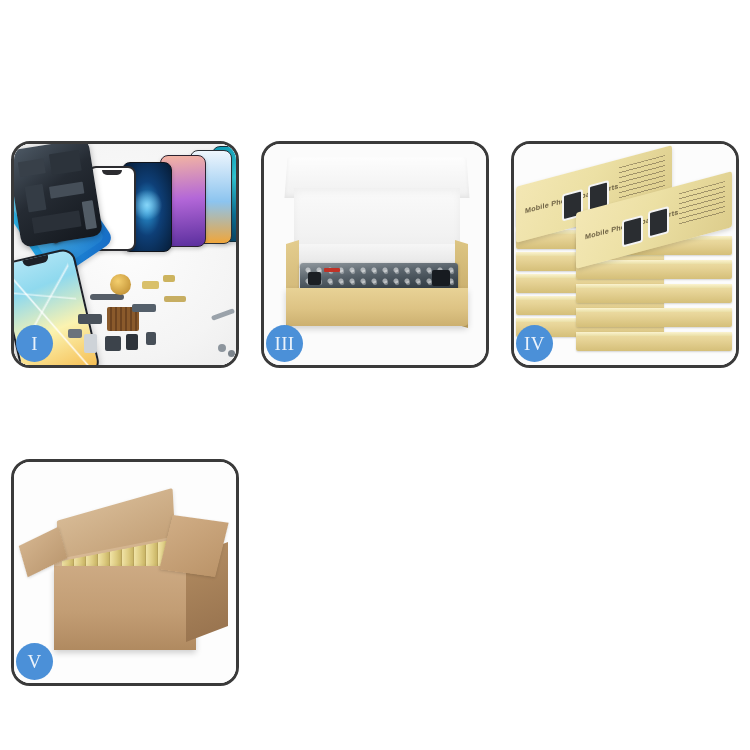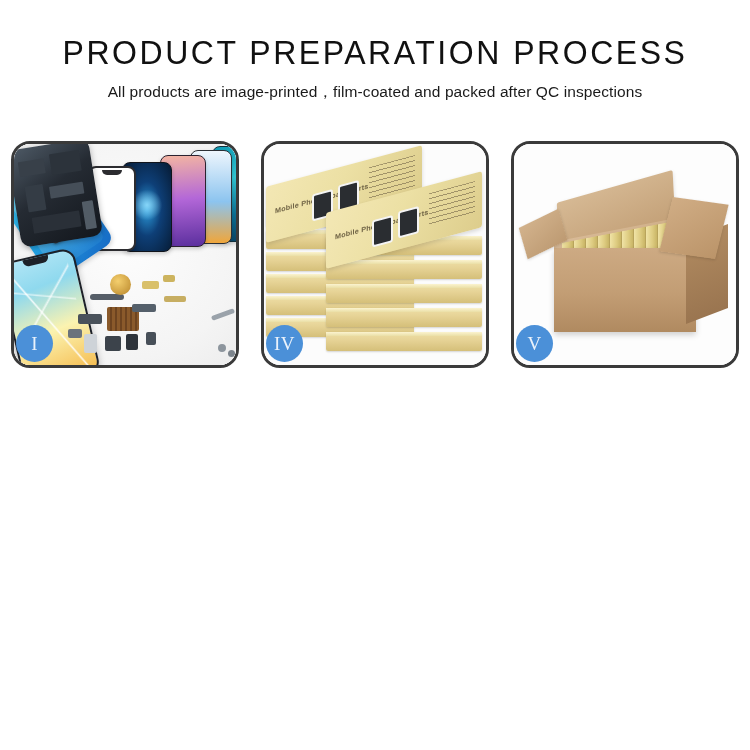--- a/index.html
+++ b/index.html
@@ -257,24 +257,20 @@
   .c6-tab1{position:absolute;left:46px;top:100px;width:20px;height:16px;
     background:rgba(130,100,66,.38);}
   .c6-tab2{position:absolute;left:46px;top:170px;width:20px;height:18px;
     background:rgba(130,100,66,.34);}
 </style>
 </head>
 <body>
 
 <div class="page">
 
-  <div class="header">
-    <div class="title">PRODUCT PREPARATION PROCESS</div>
-    <div class="subtitle">All products are image-printed，film-coated and packed after QC inspections</div>
-  </div>
 
   <div class="grid">
 
     <div class="panel">
       <div class="stage">
         <div class="p1bg"></div>
         <div class="ph p1-teal"></div>
         <div class="ph p1-lt"></div>
         <div class="ph p1-purple"></div>
         <div class="ph p1-dark"></div>
@@ -303,20 +299,36 @@
         <span class="part sp12"></span>
         <span class="part sp13"></span>
         <span class="part sp14"></span>
         <span class="part sp15"></span>
         <span class="part sp16"></span>
       </div>
       <div class="badge">I</div>
     </div>
 
 
+    <div class="panel">
+      <div class="stage p3">
+        <div class="p3-lidback"></div>
+        <div class="p3-inner"></div>
+        <div class="p3-foam"></div>
+        <div class="p3-leftw"></div>
+        <div class="p3-rightw"></div>
+        <div class="p3-screen">
+          <i></i>
+            <i></i>
+            <i></i>
+        </div>
+        <div class="p3-front"></div>
+      </div>
+      <div class="badge">III</div>
+    </div>
 
     <div class="panel">
       <div class="stage p4">
 
         <div class="bx" style="left:2px;top:64px;"></div>
         <div class="bx" style="left:2px;top:86px;"></div>
         <div class="bx" style="left:2px;top:108px;"></div>
         <div class="bx" style="left:2px;top:130px;"></div>
         <div class="bx" style="left:2px;top:152px;"></div>
         <div class="bx" style="left:2px;top:174px;"></div>

